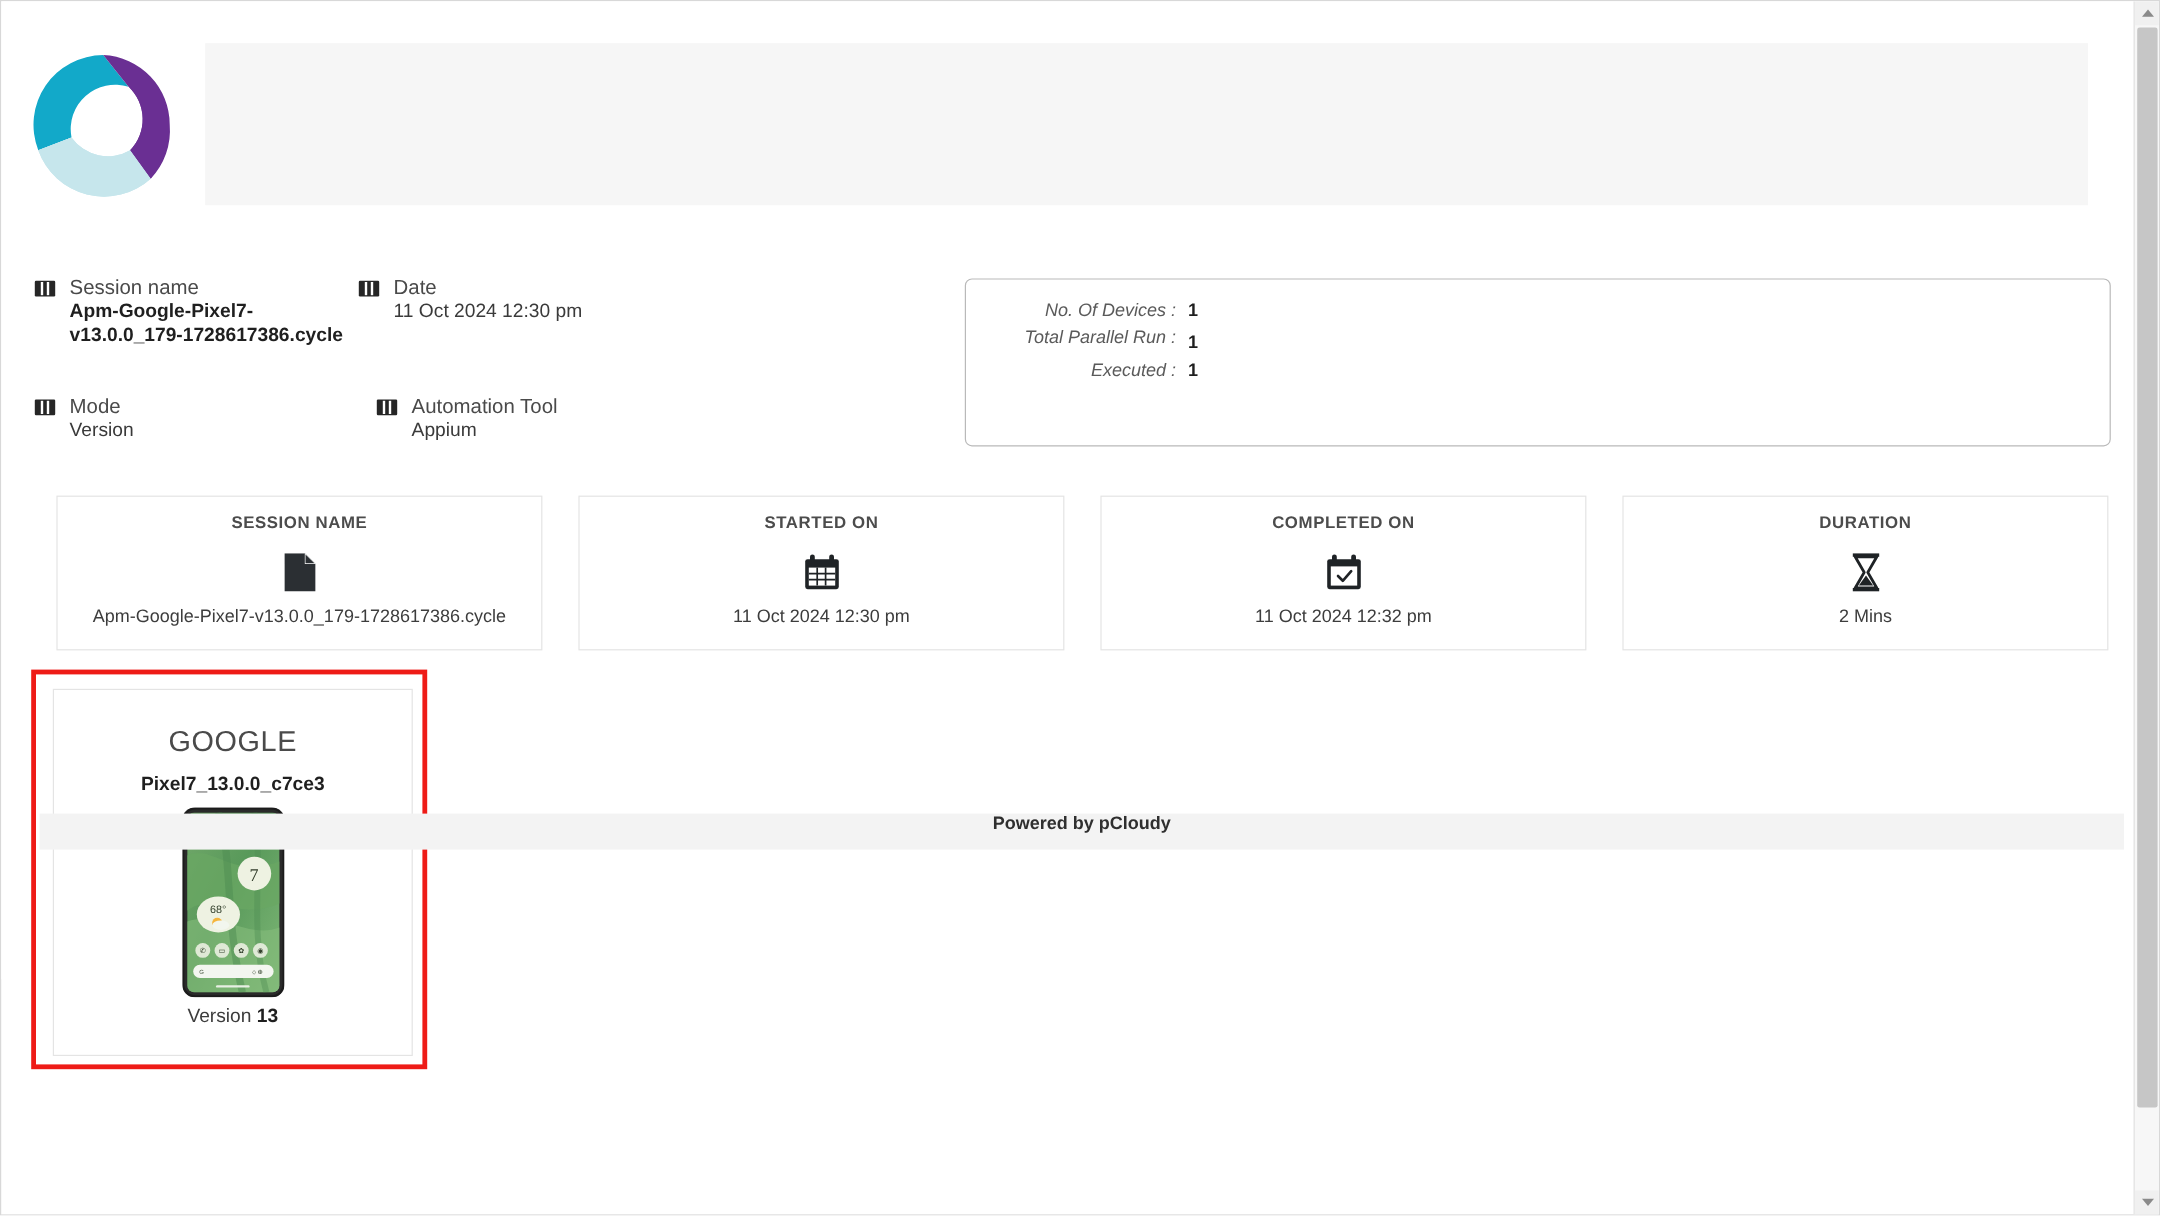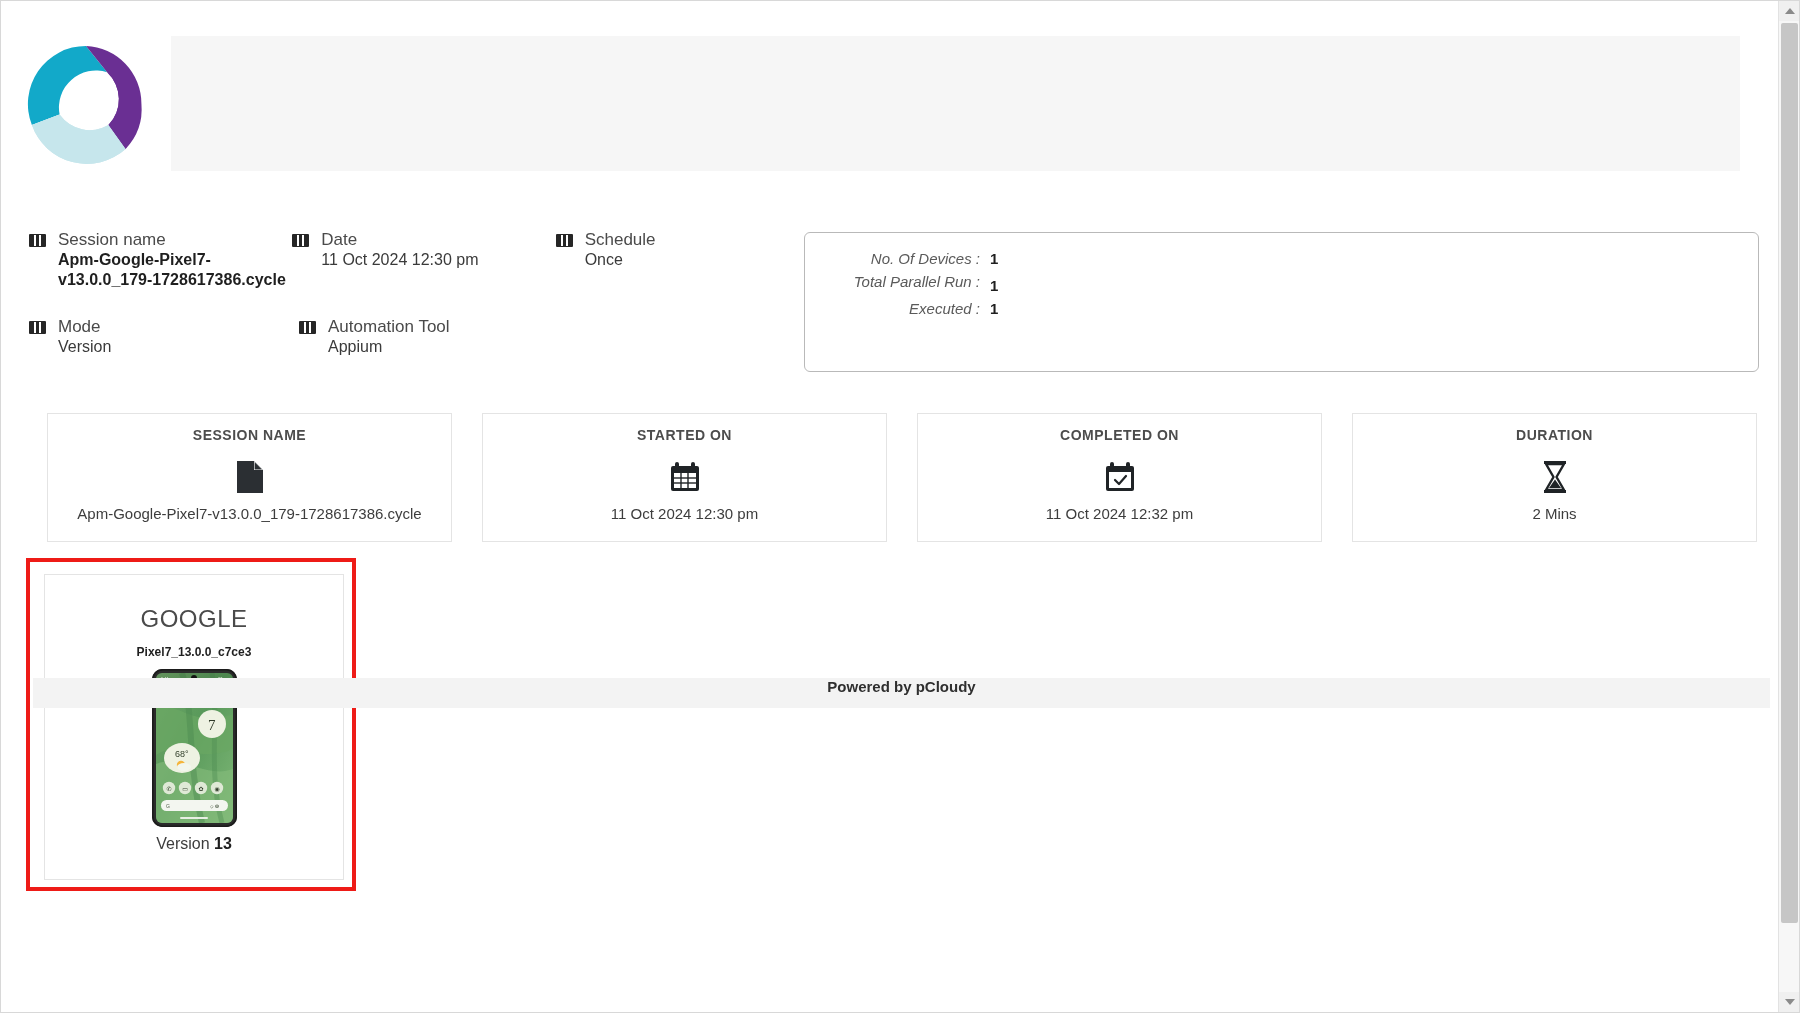--- a/index.html
+++ b/index.html
@@ -122,21 +122,21 @@
     background: #fff;
   }
   .device-card {
     position: absolute; left: 14px; top: 12px;
     width: 300px; height: 306px;
     border: 1px solid #e4e4e4;
     background: #fff;
     text-align: center;
   }
   .device-brand { font-size: 24px; color: #4a4a4a; margin-top: 30px; letter-spacing: .5px; }
-  .device-model { font-size: 12px; font-weight: 700; color: #1f1f1f; margin-top: 12px; }
+  .device-model { font-size: 16px; font-weight: 700; color: #1f1f1f; margin-top: 12px; }
   .phone-wrap { margin-top: 10px; display:flex; justify-content:center; }
   .device-version { font-size: 16px; color: #3d3d3d; margin-top: 8px; }
   .device-version b { font-weight: 700; color: #1f1f1f; }
 
   
   .footer {
     position: absolute; left: 32px; bottom: 108px;
     width: 1737px; height: 30px;
     background: #f3f3f3;
     display: flex; align-items: flex-start; justify-content: center; margin-top: 36px;
@@ -198,29 +198,22 @@
             <span class="meta-value bold">Apm-Google-Pixel7-v13.0.0_179-1728617386.cycle</span>
           </span>
         </div>
         <div class="meta-cell">
           <span class="col-icon"></span>
           <span>
             <span class="meta-label">Date</span><br>
             <span class="meta-value">11 Oct 2024 12:30 pm</span>
           </span>
         </div>
-        <div class="meta-cell">
-          <span class="col-icon"></span>
-          <span>
-            <span class="meta-label">Schedule</span><br>
-            <span class="meta-value">Once</span>
-          </span>
-        </div>
-      </div>
-      <div class="meta-row" style="margin-top:26px;">
+      </div>
+      <div class="meta-row" style="margin-top:38px;gap:15px;">
         <div class="meta-cell">
           <span class="col-icon"></span>
           <span>
             <span class="meta-label">Mode</span><br>
             <span class="meta-value">Version</span>
           </span>
         </div>
         <div class="meta-cell">
           <span class="col-icon"></span>
           <span>

